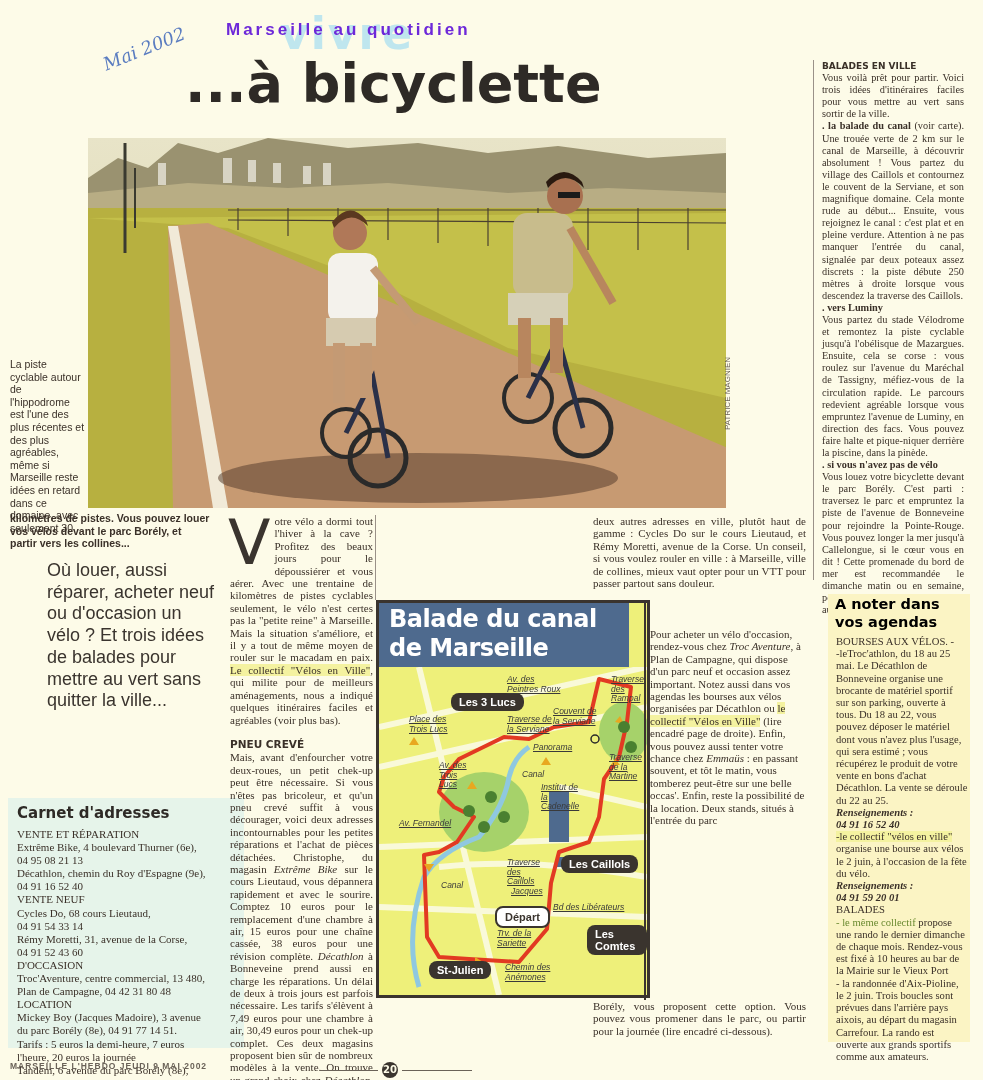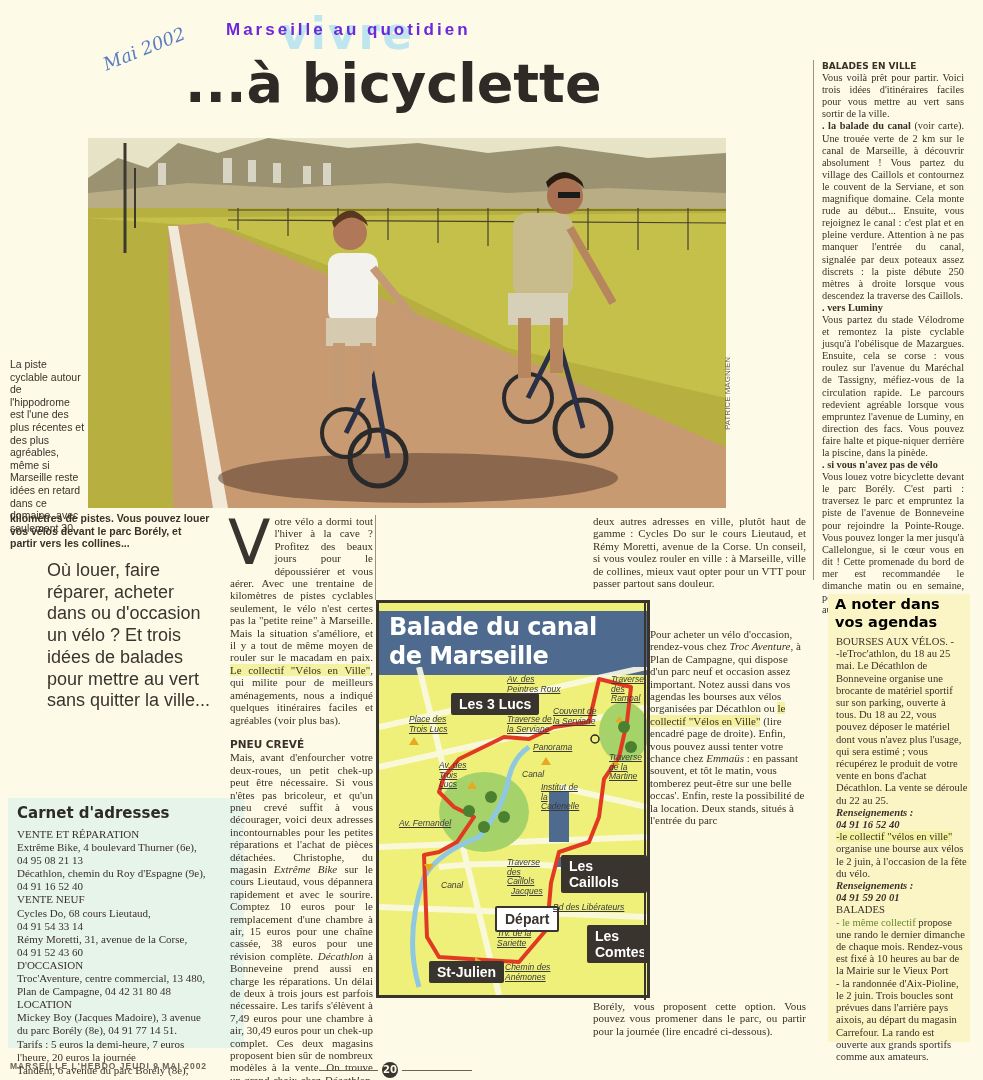--- a/index.html
+++ b/index.html
@@ -32,24 +32,24 @@
   .dropcap { float:left; font-family:"DejaVu Sans", sans-serif; font-size:62px; line-height:52px; margin:2px 4px 0 -2px; color:#3a342e; }
   .hl { background:#f4f2a0; }
   .subhead { font-family:"DejaVu Sans", sans-serif; font-weight:bold; font-size:10.5px; margin:12px 0 1px 0; }
   .col1 { left:230px; top:515px; width:143px; }
   .col2 { left:593px; top:515px; width:213px; }
   .col2b { left:650px; top:628px; width:156px; }
   .col2c { left:593px; top:1000px; width:213px; }
 
   
   .map { left:376px; top:600px; width:268px; height:392px; border:3px solid #3a342e; background:#eef07a; overflow:hidden; }
-  .map-title { position:absolute; left:0; top:8px; width:268px; height:64px; background:#4e6a8e; }
+  .map-title { position:absolute; left:0; top:0; width:231px; height:64px; background:#4e6a8e;padding-left:19px; }
   .map-title span { position:absolute; left:10px; font-family:"DejaVu Sans", sans-serif; font-weight:bold; font-size:24px; color:#fff; letter-spacing:-0.5px; }
   .map-label { position:absolute; font-family:"Liberation Sans", sans-serif; font-style:italic; font-size:8.5px; line-height:9.5px; color:#3a3a3a; text-decoration:underline; }
-  .map-pill { position:absolute; font-family:"Liberation Sans", sans-serif; font-weight:bold; font-size:14px; color:#fff; background:#3a342e; border-radius:2px; padding:3px 8px; }
+  .map-pill { position:absolute; font-family:"Liberation Sans", sans-serif; font-weight:bold; font-size:11px; color:#fff; background:#3a342e; border-radius:8px; padding:3px 8px; }
   .map-pill.white { background:#fff; color:#3a342e; border:2px solid #3a342e; }
 
   .vline { background:#9a9188; width:1px; }
 
   
   .balades { left:822px; top:60px; width:142px; font-size:10.3px; line-height:12.1px; text-align:justify; color:#3a3028; }
   .balades p { margin:0; }
   .balades .h { font-family:"DejaVu Sans", sans-serif; font-weight:bold; font-size:9px; }
   .balades b { font-weight:bold; }
   .byline { text-align:right; margin-top:2px !important; font-size:10.5px; letter-spacing:0.3px; }
@@ -153,21 +153,21 @@
   <div>agréables,</div>
   <div>même si</div>
   <div>Marseille reste</div>
   <div>idées en retard</div>
   <div>dans ce</div>
   <div>domaine, avec</div>
   <div>seulement 30</div>
 </div>
 <div class="abs caption-tail">kilomètres de pistes. Vous pouvez louer vos vélos devant le parc Borély, et partir vers les collines...</div>
 
-<div class="abs intro">Où louer, faire réparer, acheter dans ou d'occasion un vélo ? Et trois idées de balades pour mettre au vert sans quitter la ville...</div>
+<div class="abs intro">Où louer, aussi réparer, acheter neuf ou d'occasion un vélo ? Et trois idées de balades pour mettre au vert sans quitter la ville...</div>
 
 <div class="abs carnet">
   <h2>Carnet d'adresses</h2>
   <div class="body">
     <div>VENTE ET RÉPARATION</div>
     <div>Extrême Bike, 4 boulevard Thurner (6e),</div>
     <div>04 95 08 21 13</div>
     <div>Décathlon, chemin du Roy d'Espagne (9e),</div>
     <div>04 91 16 52 40</div>
     <div>VENTE NEUF</div>

